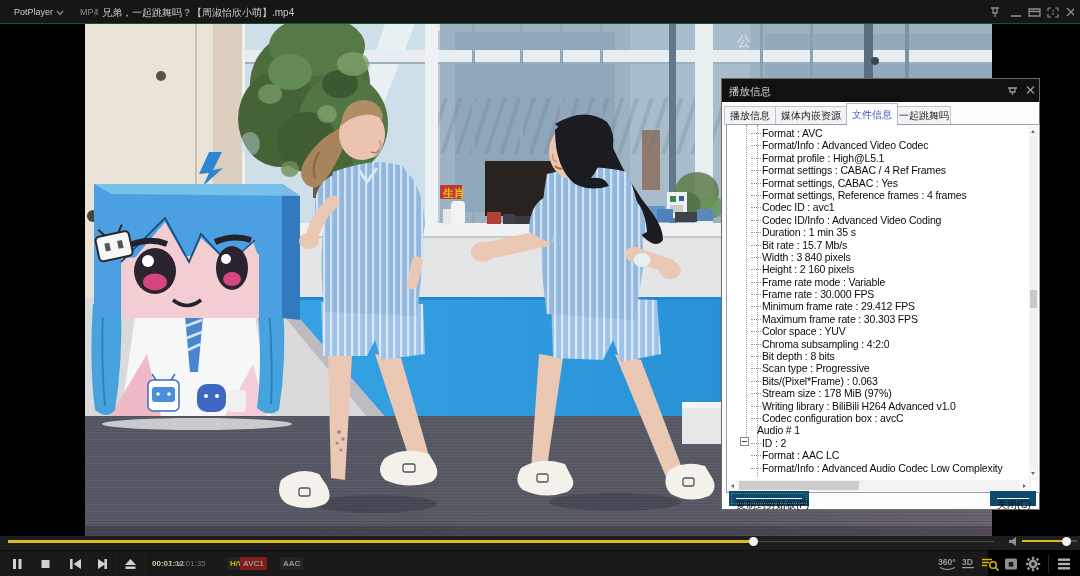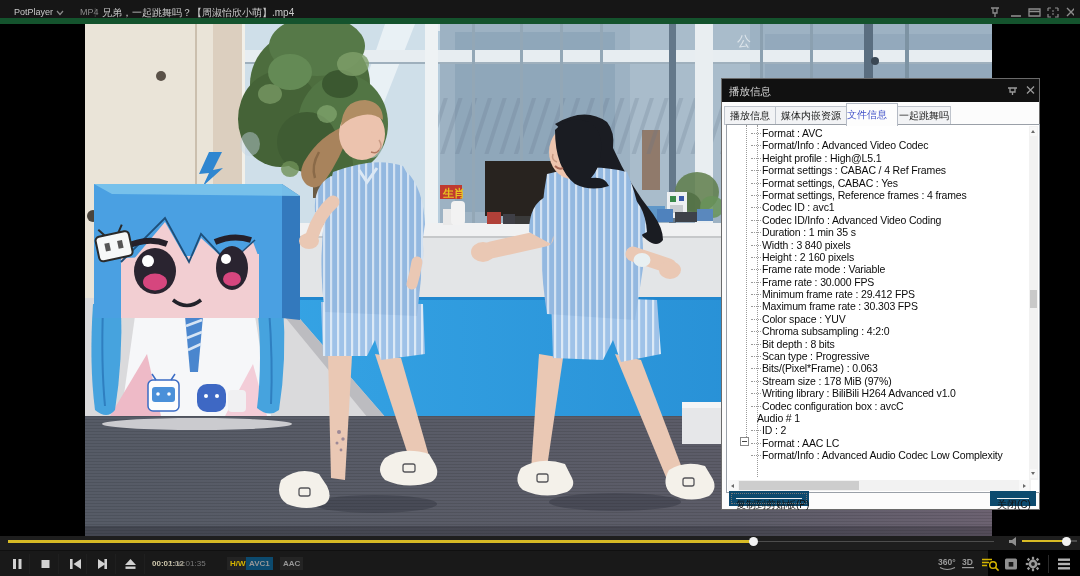--- a/index.html
+++ b/index.html
@@ -1,32 +1,32 @@
 <!DOCTYPE html>
 <html><head>
 <meta charset="utf-8">
 <style>
   html,body{margin:0;padding:0;width:1080px;height:576px;background:#000;overflow:hidden;
     font-family:"Liberation Sans",sans-serif;}
   .abs{position:absolute;}
   #titlebar{position:absolute;left:0;top:0;width:1080px;height:24px;background:#161616;
-    border-bottom:6px solid #14532d;box-sizing:border-box;}
+    border-bottom:1px solid #14532d;box-sizing:border-box;}
   #titlebar .tt{position:absolute;top:0;height:24px;line-height:25px;font-size:9px;}
   #video{position:absolute;left:85px;top:24px;width:907px;height:512px;overflow:hidden;}
   #seekstrip{position:absolute;left:0;top:536px;width:1080px;height:14px;background:#1e1e1e;}
   #controls{position:absolute;left:0;top:550px;width:988px;height:26px;background:#191919;
     border-top:1px solid #101010;box-sizing:border-box;}
   #dlg{position:absolute;left:721px;top:78px;width:319px;height:432px;background:#fcfcfc;
     border:1px solid #6a6a6a;box-sizing:border-box;}
   #dlgtitle{position:absolute;left:0;top:0;width:100%;height:23px;background:#111111;}
   #dlgtitle span{position:absolute;left:7px;top:0;line-height:24px;font-size:10.5px;color:#d5d5d5;}
   .tab{position:absolute;top:27px;height:19px;background:#f2f3f5;border:1px solid #bfc4cc;
     box-sizing:border-box;font-size:10px;color:#1a1a1a;text-align:center;line-height:17px;white-space:nowrap;}
   #tabsel{position:absolute;top:24px;height:23px;background:#fdfdfd;border:1px solid #b4bac4;
-    border-bottom:none;box-sizing:border-box;font-size:10px;color:#4353c9;line-height:21px;z-index:3;white-space:nowrap;}
+    border-bottom:none;box-sizing:border-box;font-size:10px;color:#4353c9;text-align:center;line-height:21px;z-index:3;white-space:nowrap;}
   #cbox{position:absolute;left:4px;top:45px;width:314px;height:369px;background:#fff;
     border:1px solid #9aa0a8;box-sizing:border-box;overflow:hidden;}
   #rows{position:absolute;left:0px;top:2px;width:300px;}
   .row{height:12.4px;font-size:10.5px;letter-spacing:-0.15px;color:#0b0b0b;white-space:nowrap;position:relative;
     padding-left:35px;line-height:12.4px;}
   .row.r2:before{content:"";position:absolute;left:24px;top:6px;width:10px;border-top:1px dotted #9a9a9a;}
   .vdot{position:absolute;border-left:1px dotted #9a9a9a;width:0;}
   .btn{position:absolute;background:#f1f1f1;border:7px solid #0c4a6e;box-sizing:border-box;
     font-size:10px;color:#111;text-align:center;height:15px;line-height:13px;white-space:nowrap;}
 </style>
@@ -339,21 +339,21 @@
     <rect x="70" y="8" width="2.6" height="10"></rect>
       <polygon points="81,8 81,18 73.5,13"></polygon>
     <polygon points="98,8 98,18 105.5,13"></polygon>
       <rect x="104.4" y="8" width="2.6" height="10"></rect>
     <polygon points="130.5,8 136,14 125,14"></polygon>
       <rect x="125.5" y="15.5" width="10" height="2.4"></rect>
   </svg>
   <span class="abs" style="left:152px;top:0;line-height:25px;font-size:8px;font-weight:bold;color:#cfc8ad;">00:01:12</span>
   <span class="abs" style="left:170px;top:0;line-height:25px;font-size:8px;color:#7b7b7b;">/  00:01:35</span>
   <span class="abs" style="left:227px;top:6px;height:13px;line-height:13px;font-size:8px;font-weight:bold;color:#d4b400;background:#232323;padding:0 3px;">H/W</span>
-  <span class="abs" style="left:246px;top:6px;height:13px;line-height:13px;font-size:8px;font-weight:bold;color:#979797;background:#0c4a6e;padding:0 3px;">AVC1</span>
+  <span class="abs" style="left:240px;top:6px;height:13px;line-height:13px;font-size:8px;font-weight:bold;color:#979797;background:#7f1d1d;padding:0 3px;">AVC1</span>
   <span class="abs" style="left:280px;top:6px;height:13px;line-height:13px;font-size:8px;font-weight:bold;color:#979797;background:#242424;padding:0 3px;">AAC</span>
   <svg class="abs" style="left:932px;top:0;" width="148" height="26">
     <text x="6" y="14" font-size="8.5" font-weight="bold" fill="#9a9a9a">360°</text>
     <path d="M8 16.5 q7 4 15 0" stroke="#9a9a9a" fill="none" stroke-width="1.1"></path>
     <text x="30" y="14" font-size="8.5" font-weight="bold" fill="#9a9a9a">3D</text>
     <rect x="30" y="16" width="12" height="1.2" fill="#9a9a9a"></rect>
     <g stroke="#d4b400" stroke-width="1.5" fill="none">
       <path d="M50 8.5 h10 M50 11.5 h7 M50 14.5 h5"></path>
         <circle cx="61" cy="14" r="3.3"></circle>
         <path d="M63.4 16.4 L66.6 19.6"></path>
@@ -392,27 +392,28 @@
   <div class="tab" style="left:2px;width:52px;">播放信息</div>
   <div class="tab" style="left:53px;width:72px;">媒体内嵌资源</div>
   <div id="tabsel" style="left:124px;width:52px;">文件信息</div>
   <div class="tab" style="left:175px;width:54px;">一起跳舞吗</div>
   <div id="cbox">
     <div class="vdot" style="left:19px;top:0;height:318px;"></div>
     <div class="vdot" style="left:30px;top:0;height:352px;"></div>
     <div id="rows">
       <div class="row r2">Format : AVC</div>
       <div class="row r2">Format/Info : Advanced Video Codec</div>
-      <div class="row r2">Height profile : High@L5.1</div>
+      <div class="row r2">Format profile : High@L5.1</div>
       <div class="row r2">Format settings : CABAC / 4 Ref Frames</div>
       <div class="row r2">Format settings, CABAC : Yes</div>
       <div class="row r2">Format settings, Reference frames : 4 frames</div>
       <div class="row r2">Codec ID : avc1</div>
       <div class="row r2">Codec ID/Info : Advanced Video Coding</div>
       <div class="row r2">Duration : 1 min 35 s</div>
+      <div class="row r2">Bit rate : 15.7 Mb/s</div>
       <div class="row r2">Width : 3 840 pixels</div>
       <div class="row r2">Height : 2 160 pixels</div>
       <div class="row r2">Frame rate mode : Variable</div>
       <div class="row r2">Frame rate : 30.000 FPS</div>
       <div class="row r2">Minimum frame rate : 29.412 FPS</div>
       <div class="row r2">Maximum frame rate : 30.303 FPS</div>
       <div class="row r2">Color space : YUV</div>
       <div class="row r2">Chroma subsampling : 4:2:0</div>
       <div class="row r2">Bit depth : 8 bits</div>
       <div class="row r2">Scan type : Progressive</div>

